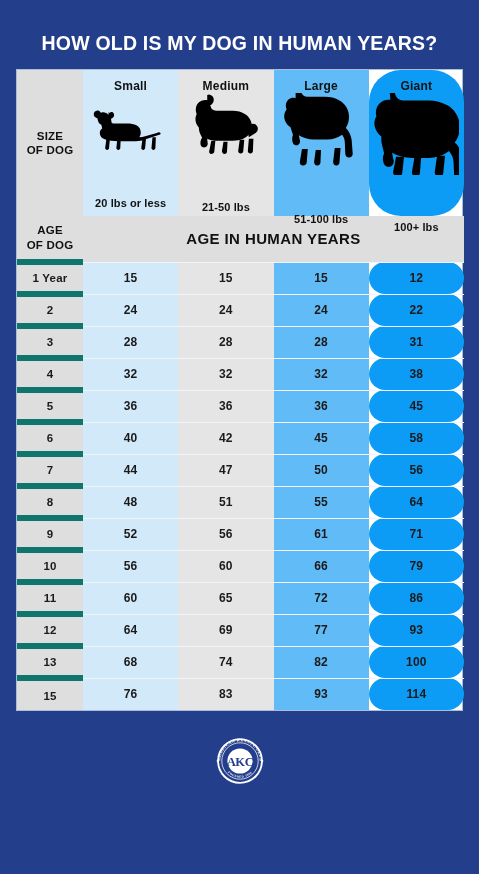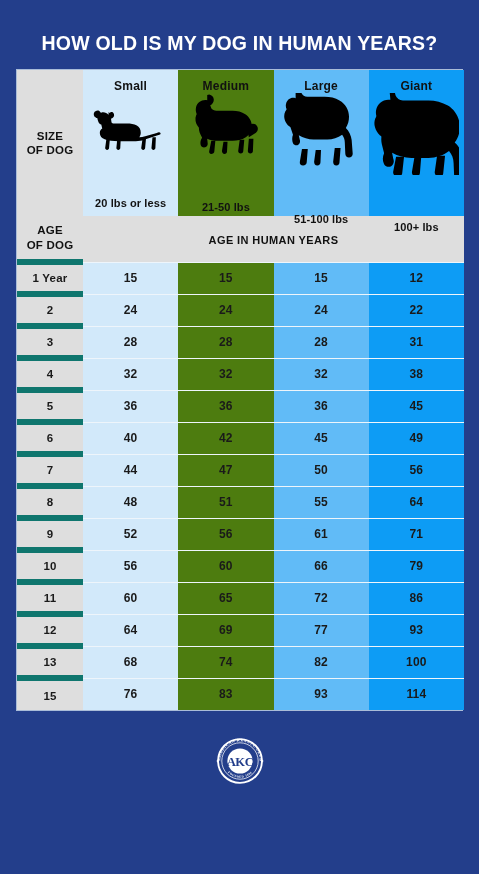--- a/index.html
+++ b/index.html
@@ -36,23 +36,23 @@
     table-layout:fixed;
   }
   table.chart col.c-label { width:66px; }
   table.chart col.c-data  { width:95.25px; }
 
   td, th { padding:0; border:0; }
 
   
   .col-label { background:#dedede; }
   .col-small { background:#d2e9fa; }
-  .col-med   { background:#4d7c0f; }
+  .col-med   { background:#e5e5e5; }
   .col-large { background:#61bbf7; }
-  .col-giant { background:#0d9cf5; }
+  .col-giant { background:#0d9cf5;border-radius:32px; }
 
   .rowline td { border-top:1px solid #eef5fb; }
   .rowline td.col-label { border-top:6px solid #0f766e; }
 
   
   .size-row td { height:146px; vertical-align:bottom; text-align:center; }
   .size-row td.col-label { vertical-align:middle; }
   .sizehdr {
     font-size:11.5px; font-weight:bold; color:#111; line-height:1.25;
     letter-spacing:0.2px;
@@ -63,21 +63,21 @@
   }
   .dogcell { display:flex; flex-direction:column; align-items:center; height:146px; justify-content:space-between; }
   .dog-svg-box { flex:1; display:flex; align-items:flex-end; justify-content:center; padding-bottom:2px; }
   .weight {
     font-size:11px; font-weight:bold; color:#111;
     padding-bottom:7px; letter-spacing:0.1px;margin-top:44px;
   }
   
   .age-row td { height:46px; background:#dedede; text-align:center; vertical-align:middle; }
   .agehdr-label { font-size:11.5px; font-weight:bold; color:#111; line-height:1.25; letter-spacing:0.2px; }
-  .agehdr-span { font-size:11px; font-weight:bold; color:#111; letter-spacing:0.4px; }
+  .agehdr-span { font-size:15px; font-weight:bold; color:#111; letter-spacing:0.4px; }
 
   
   .data-row td { height:32px; text-align:center; vertical-align:middle;
                  font-size:12px; font-weight:bold; color:#1a1a1a; letter-spacing:0.2px; }
   .data-row td.col-label { font-size:11.5px; }
 
   
   .logo-wrap { margin-top:22px; display:flex; justify-content:center; width:100%; }
   .logo { width:56px; height:56px; }
 </style>
@@ -210,21 +210,21 @@
             <td class="col-small">36</td>
             <td class="col-med">36</td>
             <td class="col-large">36</td>
             <td class="col-giant">45</td>
           </tr>
           <tr class="data-row rowline">
             <td class="col-label">6</td>
             <td class="col-small">40</td>
             <td class="col-med">42</td>
             <td class="col-large">45</td>
-            <td class="col-giant">49</td>
+            <td class="col-giant">58</td>
           </tr>
           <tr class="data-row rowline">
             <td class="col-label">7</td>
             <td class="col-small">44</td>
             <td class="col-med">47</td>
             <td class="col-large">50</td>
             <td class="col-giant">56</td>
           </tr>
           <tr class="data-row rowline">
             <td class="col-label">8</td>

